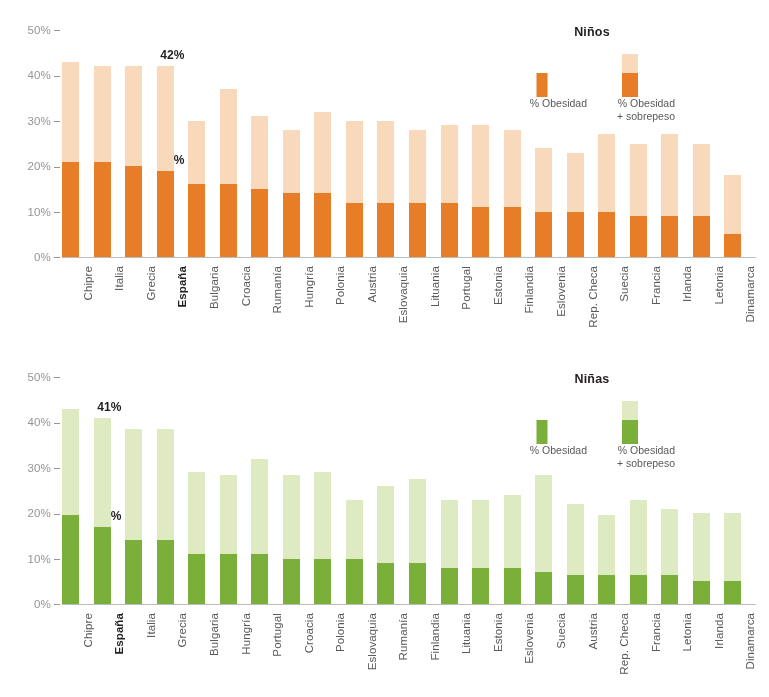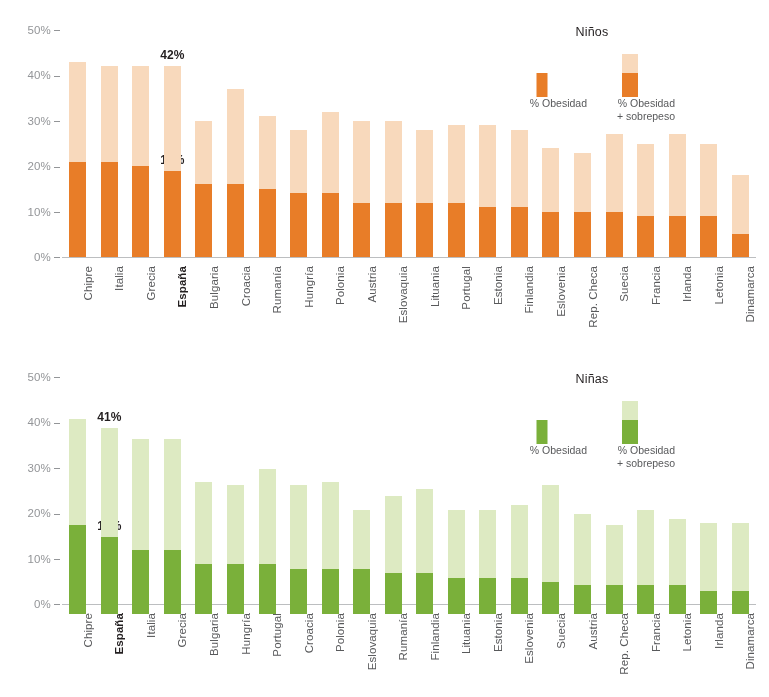--- a/index.html
+++ b/index.html
@@ -71,21 +71,21 @@
     display: flex;
     align-items: flex-end;
     justify-content: space-between;
   }
   .bar-slot {
     position: relative;
     height: 100%;
     flex: 1 1 0;
     display: flex;
     align-items: flex-end;
-    justify-content: center;
+    justify-content: flex-start;
   }
   .bar-total {
     position: relative;
     width: 17px;
   }
   .bar-obes {
     position: absolute;
     left: 0;
     bottom: 0;
     width: 100%;
@@ -127,21 +127,21 @@
     font-weight: bold;
     color: #231f20;
   }
   .legend {
     position: absolute;
     width: 190px;
   }
   .legend-title {
     text-align: center;
     font-size: 12.5px;
-    font-weight: normal;
+    font-weight: bold;
     color: #231f20;
     letter-spacing: 0.2px;
   }
   .legend-items {
     position: relative;
     margin-top: 8px;
     height: 80px;
   }
   .legend-item {
     position: absolute;
@@ -397,21 +397,21 @@
 <div class="chart-panel" id="panel-ninas">
   <div class="axis-labels">
       <div class="ytick" style="top: 6px;"><span>50%</span><span class="dash"></span></div>
       <div class="ytick" style="top: 51.4px;"><span>40%</span><span class="dash"></span></div>
       <div class="ytick" style="top: 96.8px;"><span>30%</span><span class="dash"></span></div>
       <div class="ytick" style="top: 142.2px;"><span>20%</span><span class="dash"></span></div>
       <div class="ytick" style="top: 187.6px;"><span>10%</span><span class="dash"></span></div>
       <div class="ytick" style="top: 233px;"><span>0%</span><span class="dash"></span></div>
     </div>
   <div class="baseline" style="top: 257px;"></div>
-  <div class="plot-area" style="top: 40px;">
+  <div class="plot-area" style="top: 30px;">
     <div class="bars">
         <div class="bar-slot">
           <div class="bar-total" style="height: 195.22px; background: rgb(221, 234, 194);">
             <div class="bar-obes" style="height: 88.53px; background: rgb(122, 176, 58);"></div>
           </div>
         </div>
         <div class="bar-slot">
           <div class="bar-annot" style="bottom: 190.14px;">41%</div>
           <div class="bar-annot" style="bottom: 81.18px;">17%</div>
           <div class="bar-total" style="height: 186.14px; background: rgb(221, 234, 194);">

